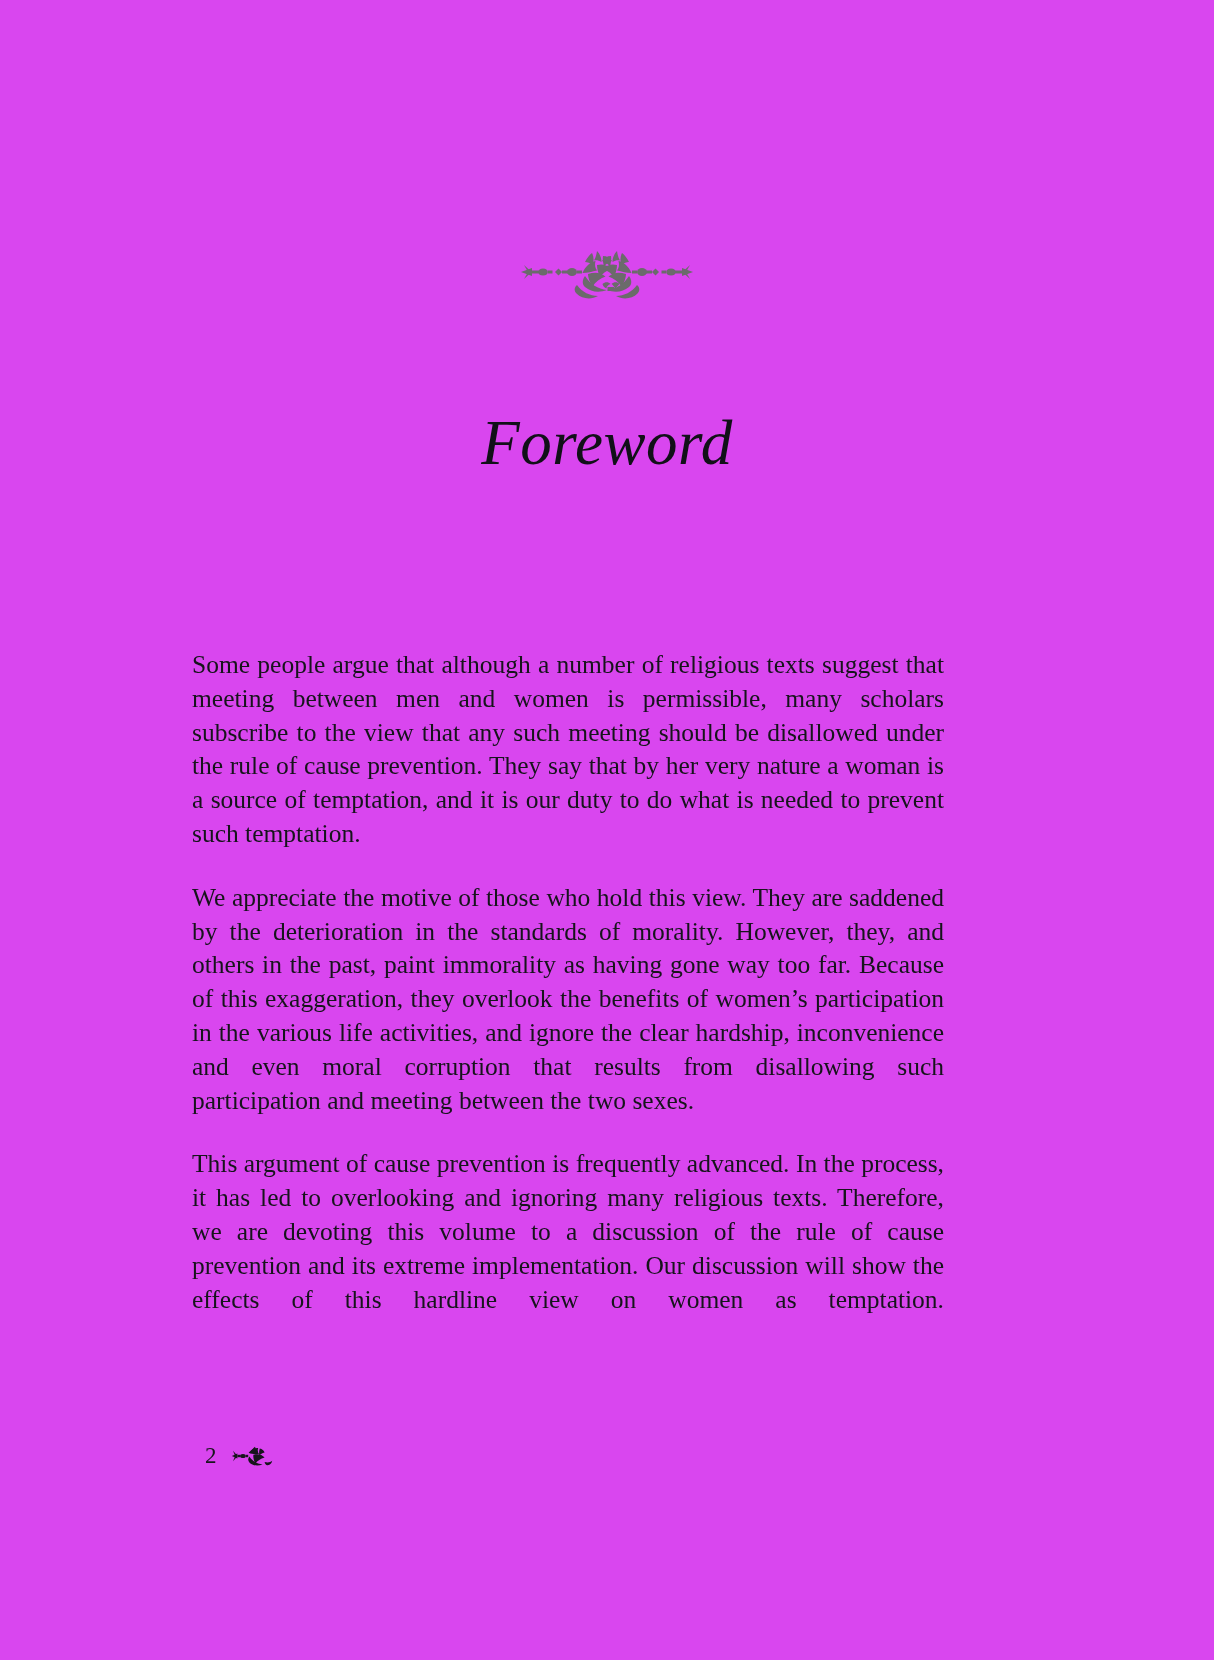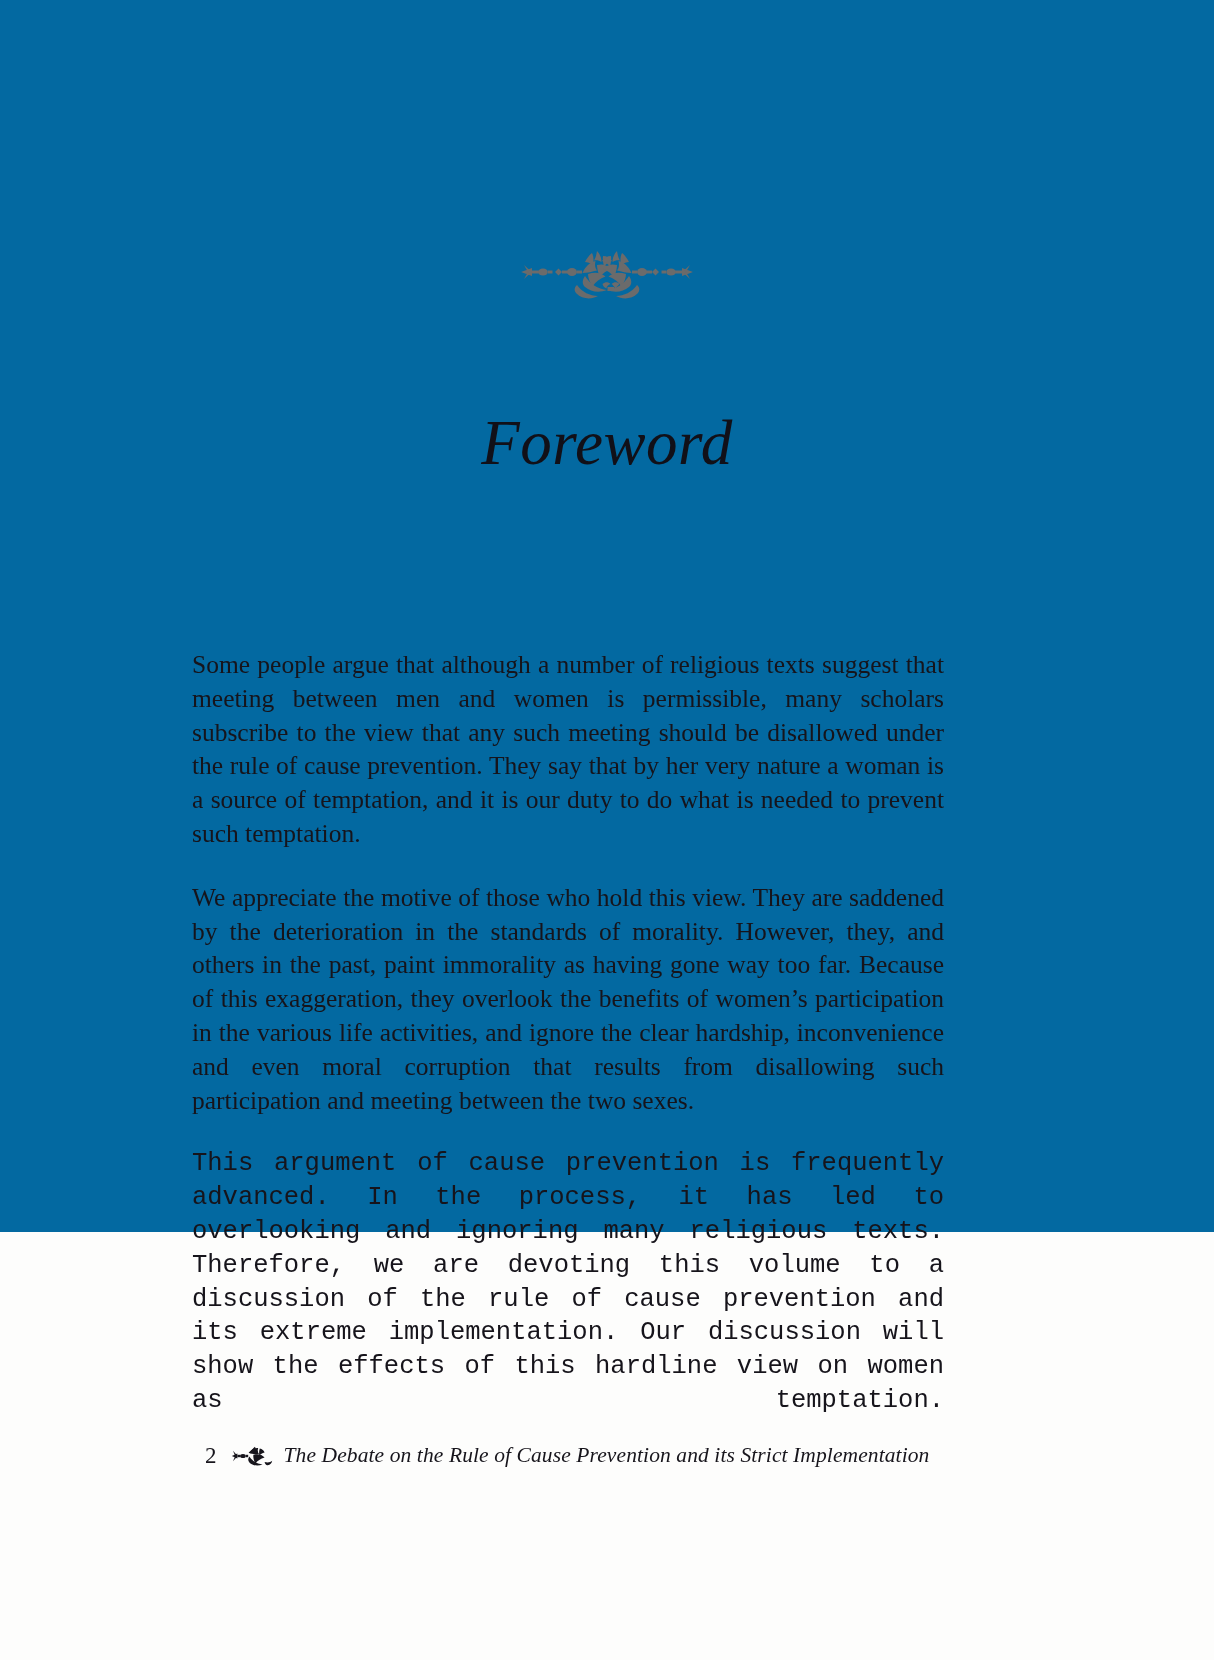--- a/index.html
+++ b/index.html
@@ -11,22 +11,22 @@
     height: 1660px;
     background: #fdfdfc;
     font-family: "Liberation Serif", "DejaVu Serif", serif;
     color: #14121a;
     overflow: hidden;
   }
 
   .page {
     position: relative;
     width: 1214px;
-    height: 1232px;
-    background: #0369a1;
+    height: 1660px;
+    background: #d946ef;
     box-sizing: border-box;
   }
 
   
   .ornament-top {
     position: absolute;
     left: 0;
     right: 0;
     top: 243px;
     display: flex;
@@ -66,21 +66,20 @@
     margin: 0 0 30px 0;
     text-align: justify;
     text-justify: inter-word;
     font-size: 25.5px;
     line-height: 33.8px;
     color: #16141b;
     hyphens: none;
   }
   .para:last-child {
     margin-bottom: 0;
-    font-family: Liberation Mono, monospace;
   }
   .para.last-line-full {
     text-align-last: justify;
   }
 
   
   .footer {
     position: absolute;
     left: 205px;
     top: 1444px;
@@ -194,16 +193,15 @@
           <path d="M37 22 h6 v6 h-6 z"></path>
           <path d="M44 17 c7 -9 16 -13 24 -12 c-2 6 -1 11 2 15 c-9 1 -18 1 -26 -3 z"></path>
           <path d="M60 2 c3 6 3 13 1 18 c-4 -3 -8 -5 -12 -5 c3 -6 7 -10 11 -13 z"></path>
           <path d="M72 6 c6 1 10 5 12 10 c-6 1 -10 4 -13 8 c-1 -6 -1 -12 1 -18 z"></path>
           <path d="M56 22 c12 -3 22 0 28 7 c-10 3 -18 8 -23 15 c-4 -8 -6 -15 -5 -22 z"></path>
           <path d="M46 26 c8 12 20 19 33 20 c-12 5 -25 3 -33 -5 c-4 -4 -4 -11 0 -15 z"></path>
           <path d="M84 40 c8 2 14 1 19 -3 c-1 6 -5 10 -11 11 c-4 1 -7 -3 -8 -8 z"></path>
         </g>
       </svg>
     </span>
-    <span class="footer-title">The Debate on the Rule of Cause Prevention and its Strict Implementation</span>
   </div>
 
 </div>
 
 </body></html>

